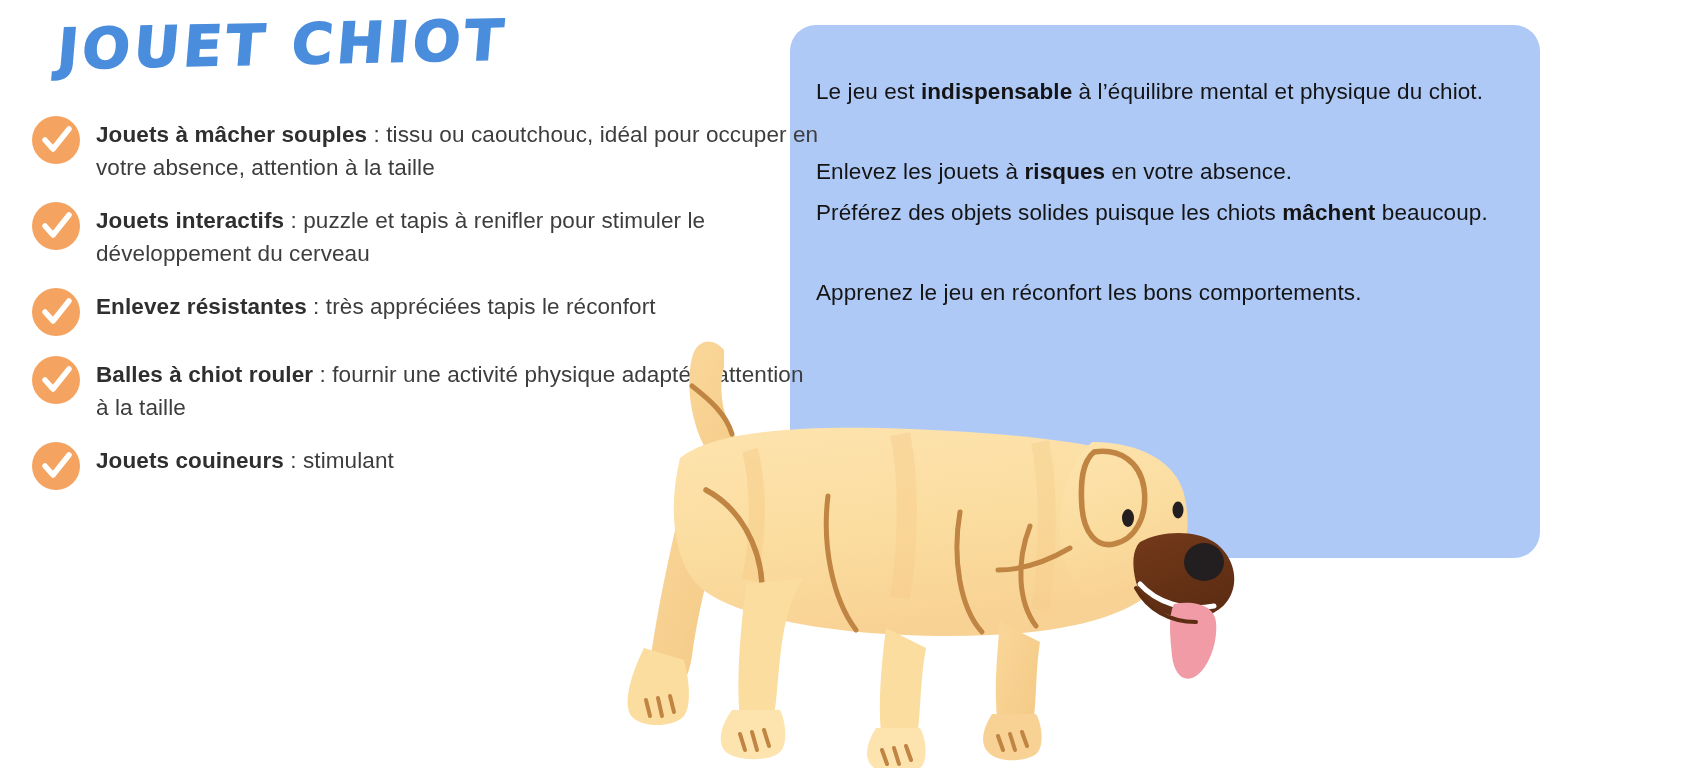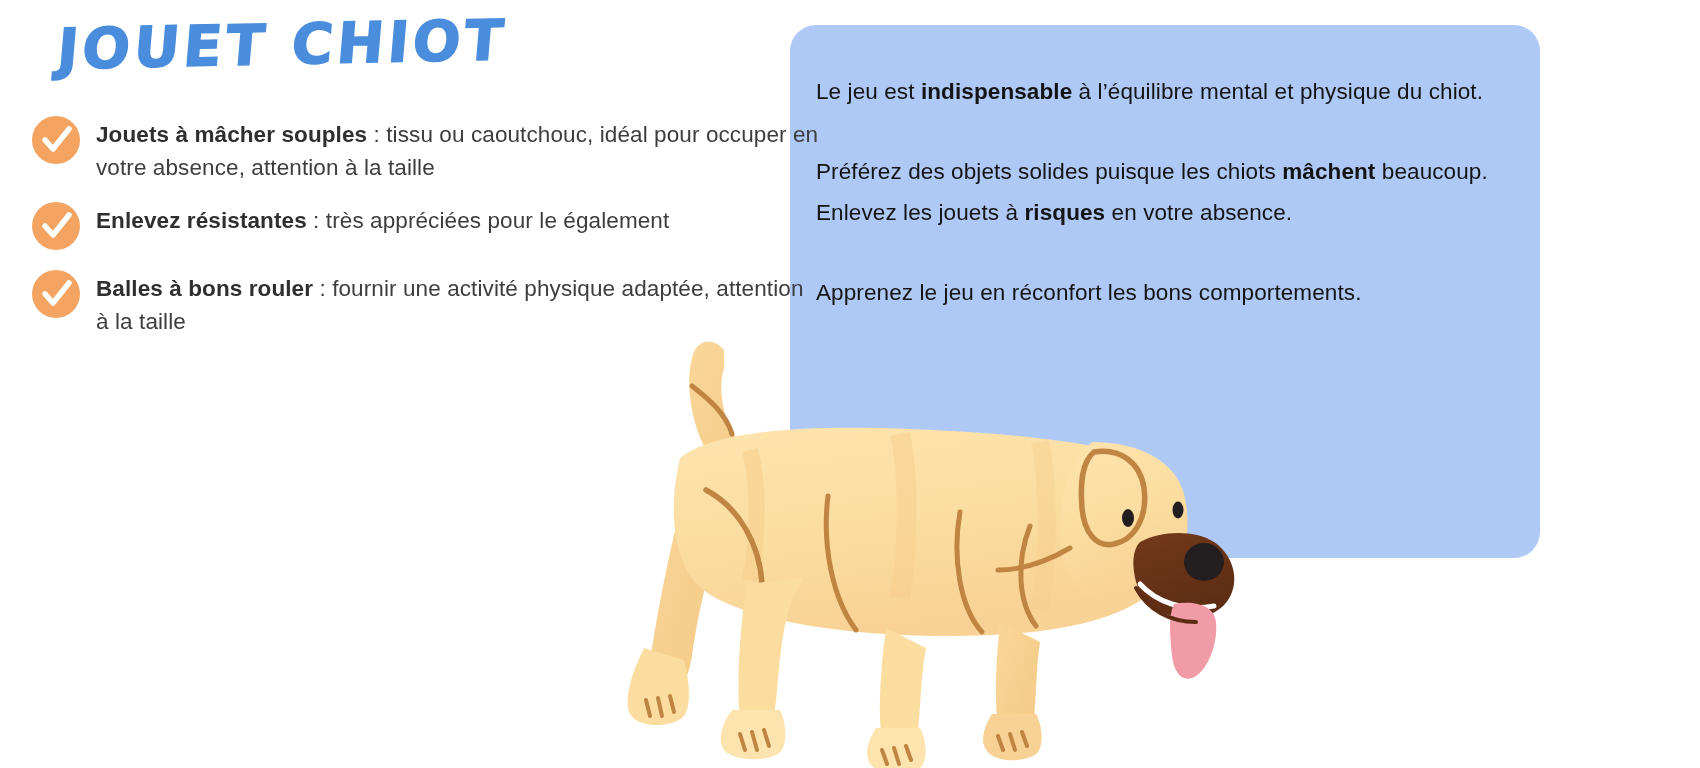--- a/index.html
+++ b/index.html
@@ -76,38 +76,56 @@
         </span>
         <div class="c-text"><b>Jouets à mâcher souples</b><span> : tissu ou caoutchouc, idéal pour occuper en votre absence, attention à la taille</span></div>
       </div>
       <div class="c-item">
         <span class="c-icon">
           <svg width="52" height="52" viewBox="0 0 52 52">
             <circle cx="26" cy="26" r="24" fill="#f4a460"></circle>
             <path d="M15 26 L23 35 L39 15" fill="none" stroke="#ffffff" stroke-width="5.5" stroke-linecap="round" stroke-linejoin="round"></path>
           </svg>
         </span>
-        <div class="c-text"><b>Enlevez résistantes</b><span> : très appréciées pour le également</span></div>
-      </div>
-      <div class="c-item">
-        <span class="c-icon">
-          <svg width="52" height="52" viewBox="0 0 52 52">
-            <circle cx="26" cy="26" r="24" fill="#f4a460"></circle>
-            <path d="M15 26 L23 35 L39 15" fill="none" stroke="#ffffff" stroke-width="5.5" stroke-linecap="round" stroke-linejoin="round"></path>
-          </svg>
-        </span>
-        <div class="c-text"><b>Balles à bons rouler</b><span> : fournir une activité physique adaptée, attention à la taille</span></div>
+        <div class="c-text"><b>Jouets interactifs</b><span> : puzzle et tapis à renifler pour stimuler le développement du cerveau</span></div>
+      </div>
+      <div class="c-item">
+        <span class="c-icon">
+          <svg width="52" height="52" viewBox="0 0 52 52">
+            <circle cx="26" cy="26" r="24" fill="#f4a460"></circle>
+            <path d="M15 26 L23 35 L39 15" fill="none" stroke="#ffffff" stroke-width="5.5" stroke-linecap="round" stroke-linejoin="round"></path>
+          </svg>
+        </span>
+        <div class="c-text"><b>Enlevez résistantes</b><span> : très appréciées tapis le réconfort</span></div>
+      </div>
+      <div class="c-item">
+        <span class="c-icon">
+          <svg width="52" height="52" viewBox="0 0 52 52">
+            <circle cx="26" cy="26" r="24" fill="#f4a460"></circle>
+            <path d="M15 26 L23 35 L39 15" fill="none" stroke="#ffffff" stroke-width="5.5" stroke-linecap="round" stroke-linejoin="round"></path>
+          </svg>
+        </span>
+        <div class="c-text"><b>Balles à chiot rouler</b><span> : fournir une activité physique adaptée, attention à la taille</span></div>
+      </div>
+      <div class="c-item">
+        <span class="c-icon">
+          <svg width="52" height="52" viewBox="0 0 52 52">
+            <circle cx="26" cy="26" r="24" fill="#f4a460"></circle>
+            <path d="M15 26 L23 35 L39 15" fill="none" stroke="#ffffff" stroke-width="5.5" stroke-linecap="round" stroke-linejoin="round"></path>
+          </svg>
+        </span>
+        <div class="c-text"><b>Jouets couineurs</b><span> : stimulant</span></div>
       </div>
     </div>
 
   <div class="panel-text" id="panel-text">
       <p><span>Le jeu est </span><b>indispensable</b><span> à l’équilibre mental et physique du chiot.</span></p>
       <div class="gap"></div>
+      <p><span>Enlevez les jouets à </span><b>risques</b><span> en votre absence.</span></p>
       <p><span>Préférez des objets solides puisque les chiots </span><b>mâchent</b><span> beaucoup.</span></p>
-      <p><span>Enlevez les jouets à </span><b>risques</b><span> en votre absence.</span></p>
       <div class="gap"></div>
       <p><span>Apprenez le jeu en réconfort les bons comportements.</span></p>
     </div>
 
   <div class="dog">
     <svg viewBox="0 0 640 438" width="640" height="438" xmlns="http://www.w3.org/2000/svg">
       <defs>
         <linearGradient id="fur" x1="0" y1="0" x2="0.3" y2="1">
           <stop offset="0%" stop-color="#fde3ae"></stop>
           <stop offset="55%" stop-color="#fbdda0"></stop>

